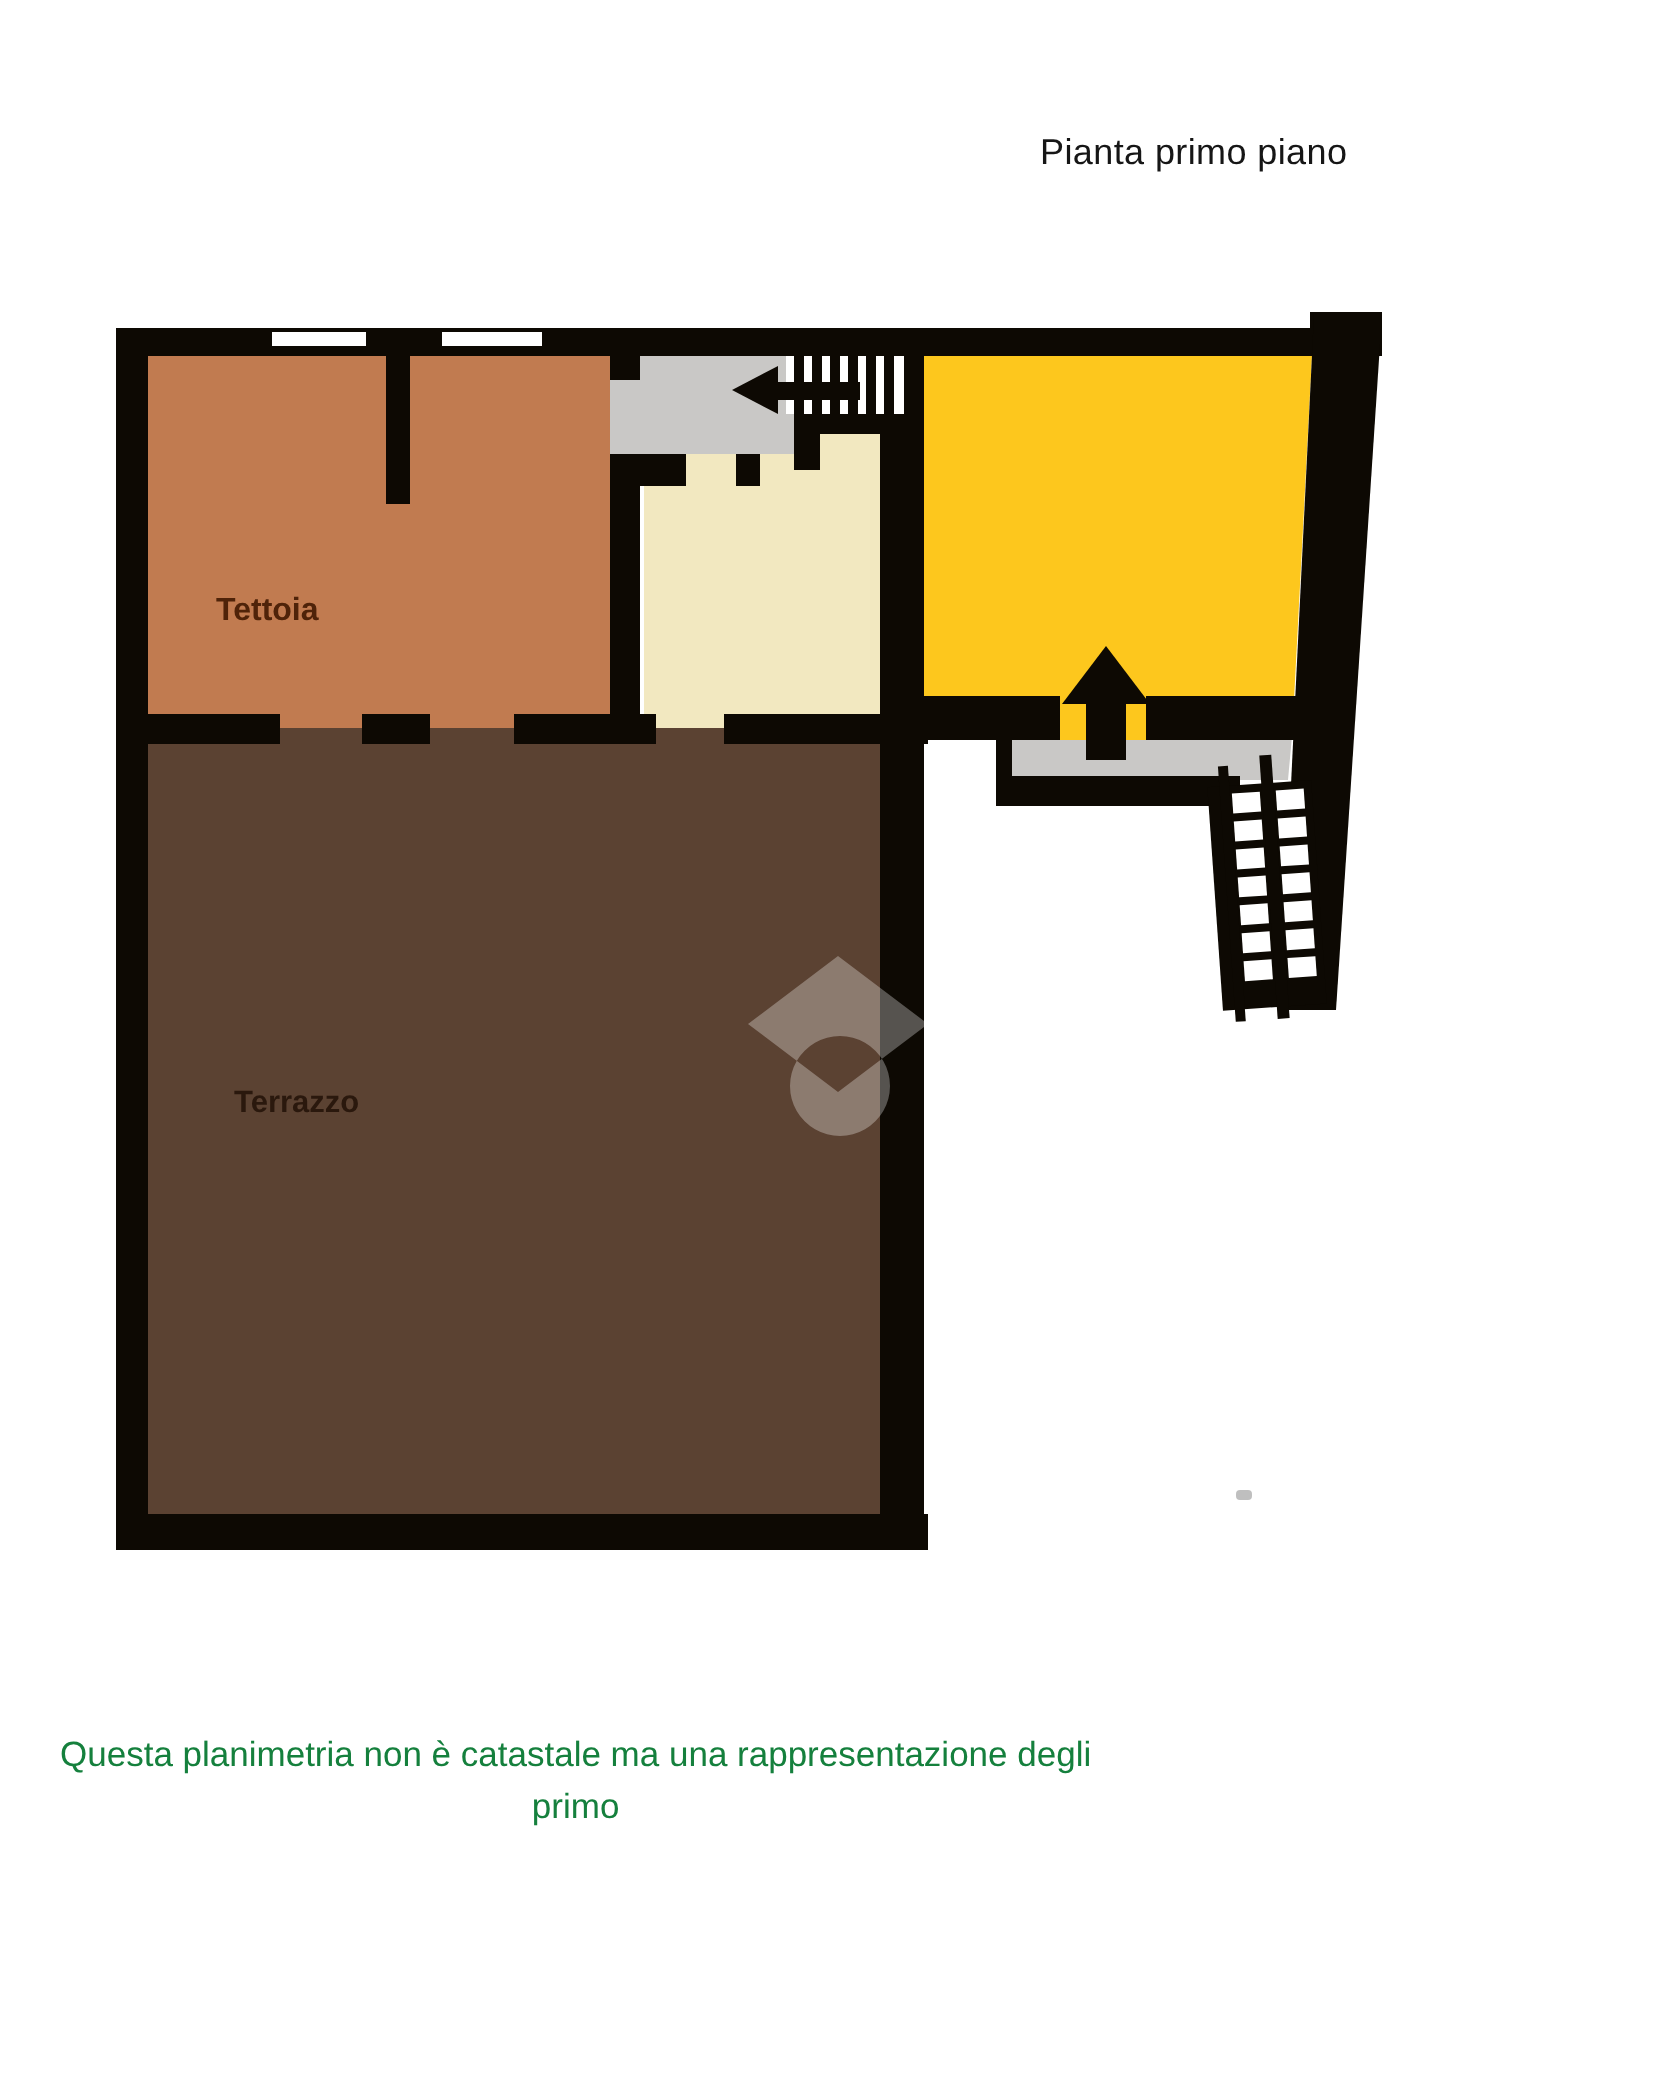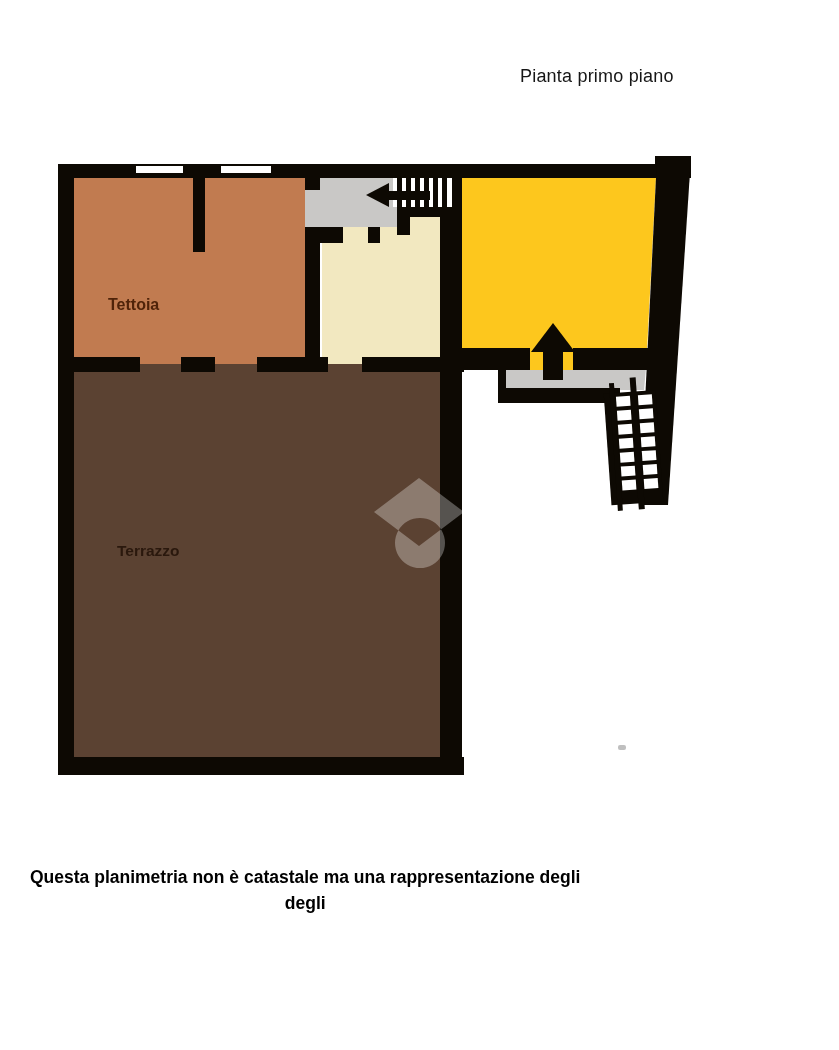--- a/index.html
+++ b/index.html
@@ -11,21 +11,21 @@
     overflow:hidden;
   }
   .screen{position:absolute;inset:0;text-align:center;}
   .plan-title{
     position:absolute;left:520px;top:66px;
     font-size:18px;color:#161616;letter-spacing:0.2px;
     white-space:nowrap;
   }
   .disclaimer{
     position:absolute;left:30px;top:864px;
-    font-size:17.5px;line-height:26px;color:#000000;font-weight:bold;
+    font-size:17.5px;line-height:26px;color:#15803d;
   }
   .disclaimer div{white-space:nowrap;}
   svg{position:absolute;left:0;top:0;}
   text{font-family:"Liberation Sans", sans-serif;font-weight:600;}
 </style>
 </head>
 <body>
 
 <div class="screen">
 
@@ -127,16 +127,16 @@
              M420,518 a25,25 0 1 0 0.001,0 Z" fill="rgba(255,255,255,0.30)"></path>
 
     <text x="108" y="310" font-size="16" fill="#4f2309">Tettoia</text>
     <text x="117" y="556" font-size="15.5" fill="#2a180d">Terrazzo</text>
 
     <rect x="618" y="745" width="8" height="5" rx="2" fill="#8a8a8a" opacity="0.55"></rect>
   </svg>
 
   <div class="disclaimer">
     <div>Questa planimetria non è catastale ma una rappresentazione degli</div>
-    <div>degli</div>
+    <div>primo</div>
   </div>
 
 </div>
 
 </body></html>

